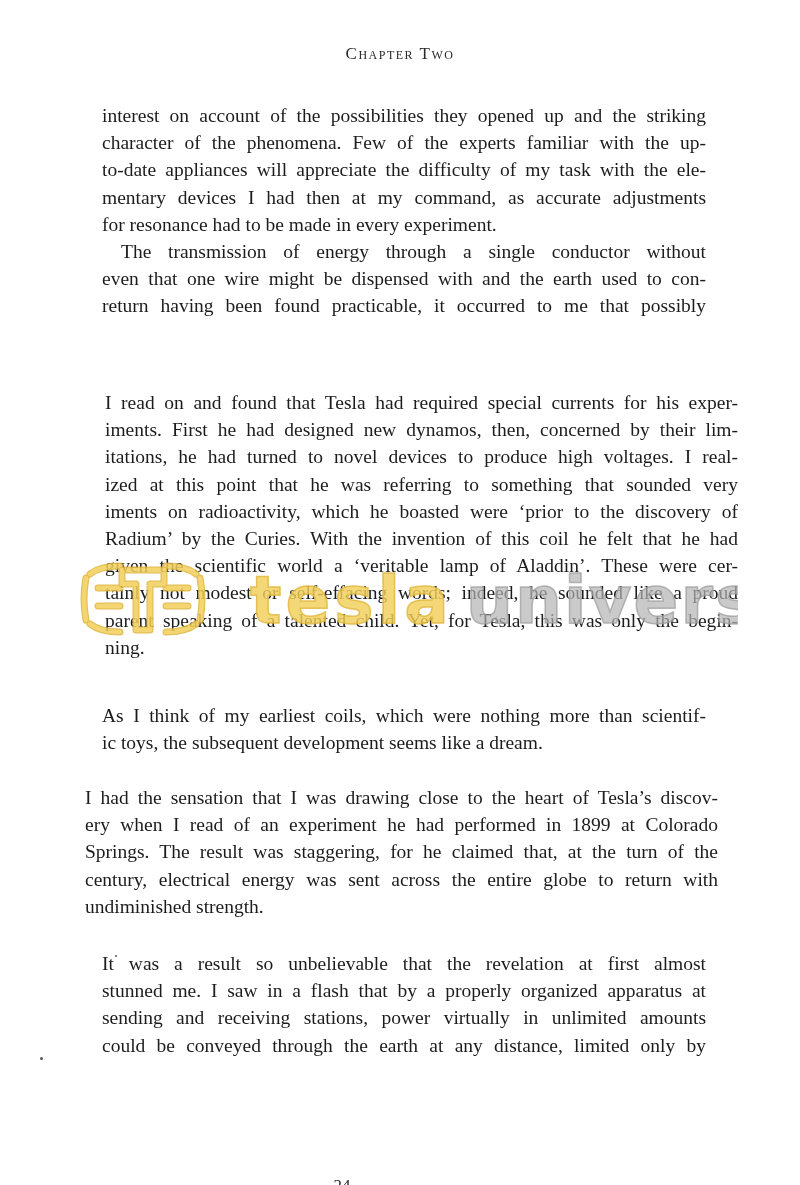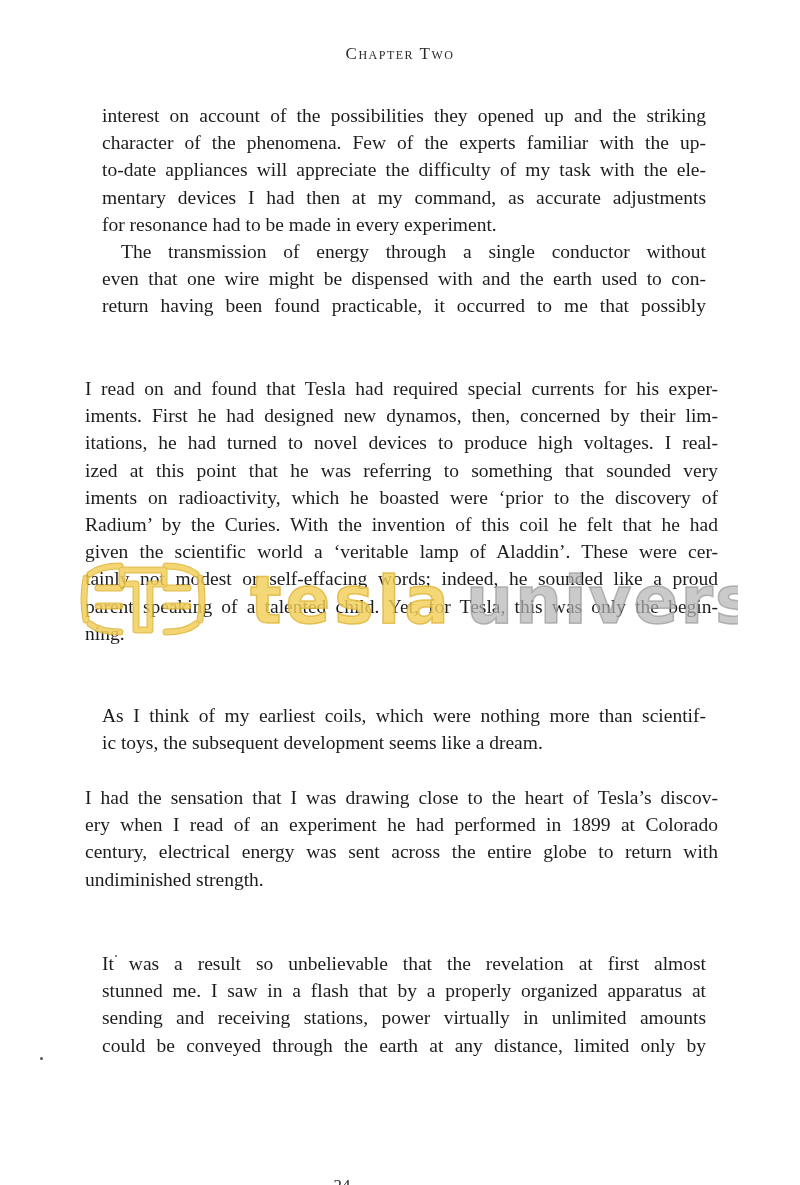--- a/index.html
+++ b/index.html
@@ -98,41 +98,42 @@
     <span class="line">mentary devices I had then at my command, as accurate adjustments</span>
     <span class="line last">for resonance had to be made in every experiment.</span>
   </div>
 
   <div class="block quote" style="top:238px;">
     <span class="line indent">The transmission of energy through a single conductor without</span>
     <span class="line">even that one wire might be dispensed with and the earth used to con-</span>
     <span class="line">return having been found practicable, it occurred to me that possibly</span>
   </div>
 
-  <div class="block body-para" style="top:375px;">
+  <div class="block body-para" style="top:389px;margin-left:20px;">
     <span class="line">I read on and found that Tesla had required special currents for his exper-</span>
     <span class="line">iments. First he had designed new dynamos, then, concerned by their lim-</span>
     <span class="line">itations, he had turned to novel devices to produce high voltages. I real-</span>
     <span class="line">ized at this point that he was referring to something that sounded very</span>
     <span class="line">iments on radioactivity, which he boasted were ‘prior to the discovery of</span>
     <span class="line">Radium’ by the Curies. With the invention of this coil he felt that he had</span>
     <span class="line">given the scientific world a ‘veritable lamp of Aladdin’. These were cer-</span>
     <span class="line">tainly not modest or self-effacing words; indeed, he sounded like a proud</span>
     <span class="line">parent speaking of a talented child. Yet, for Tesla, this was only the begin-</span>
     <span class="line last">ning.</span>
   </div>
 
   <div class="block quote" style="top:702px;">
     <span class="line">As I think of my earliest coils, which were nothing more than scientif-</span>
     <span class="line last">ic toys, the subsequent development seems like a dream.</span>
   </div>
 
   <div class="block body-para" style="top:784px;">
     <span class="line">I had the sensation that I was drawing close to the heart of Tesla’s discov-</span>
     <span class="line">ery when I read of an experiment he had performed in 1899 at Colorado</span>
+    <span class="line">Springs. The result was staggering, for he claimed that, at the turn of the</span>
     <span class="line">century, electrical energy was sent across the entire globe to return with</span>
     <span class="line last">undiminished strength.</span>
   </div>
 
   <div class="block quote" style="top:950px;">
     <span class="line">It was a result so unbelievable that the revelation at first almost</span>
     <span class="line">stunned me. I saw in a flash that by a properly organized apparatus at</span>
     <span class="line">sending and receiving stations, power virtually in unlimited amounts</span>
     <span class="line">could be conveyed through the earth at any distance, limited only by</span>
   </div>

